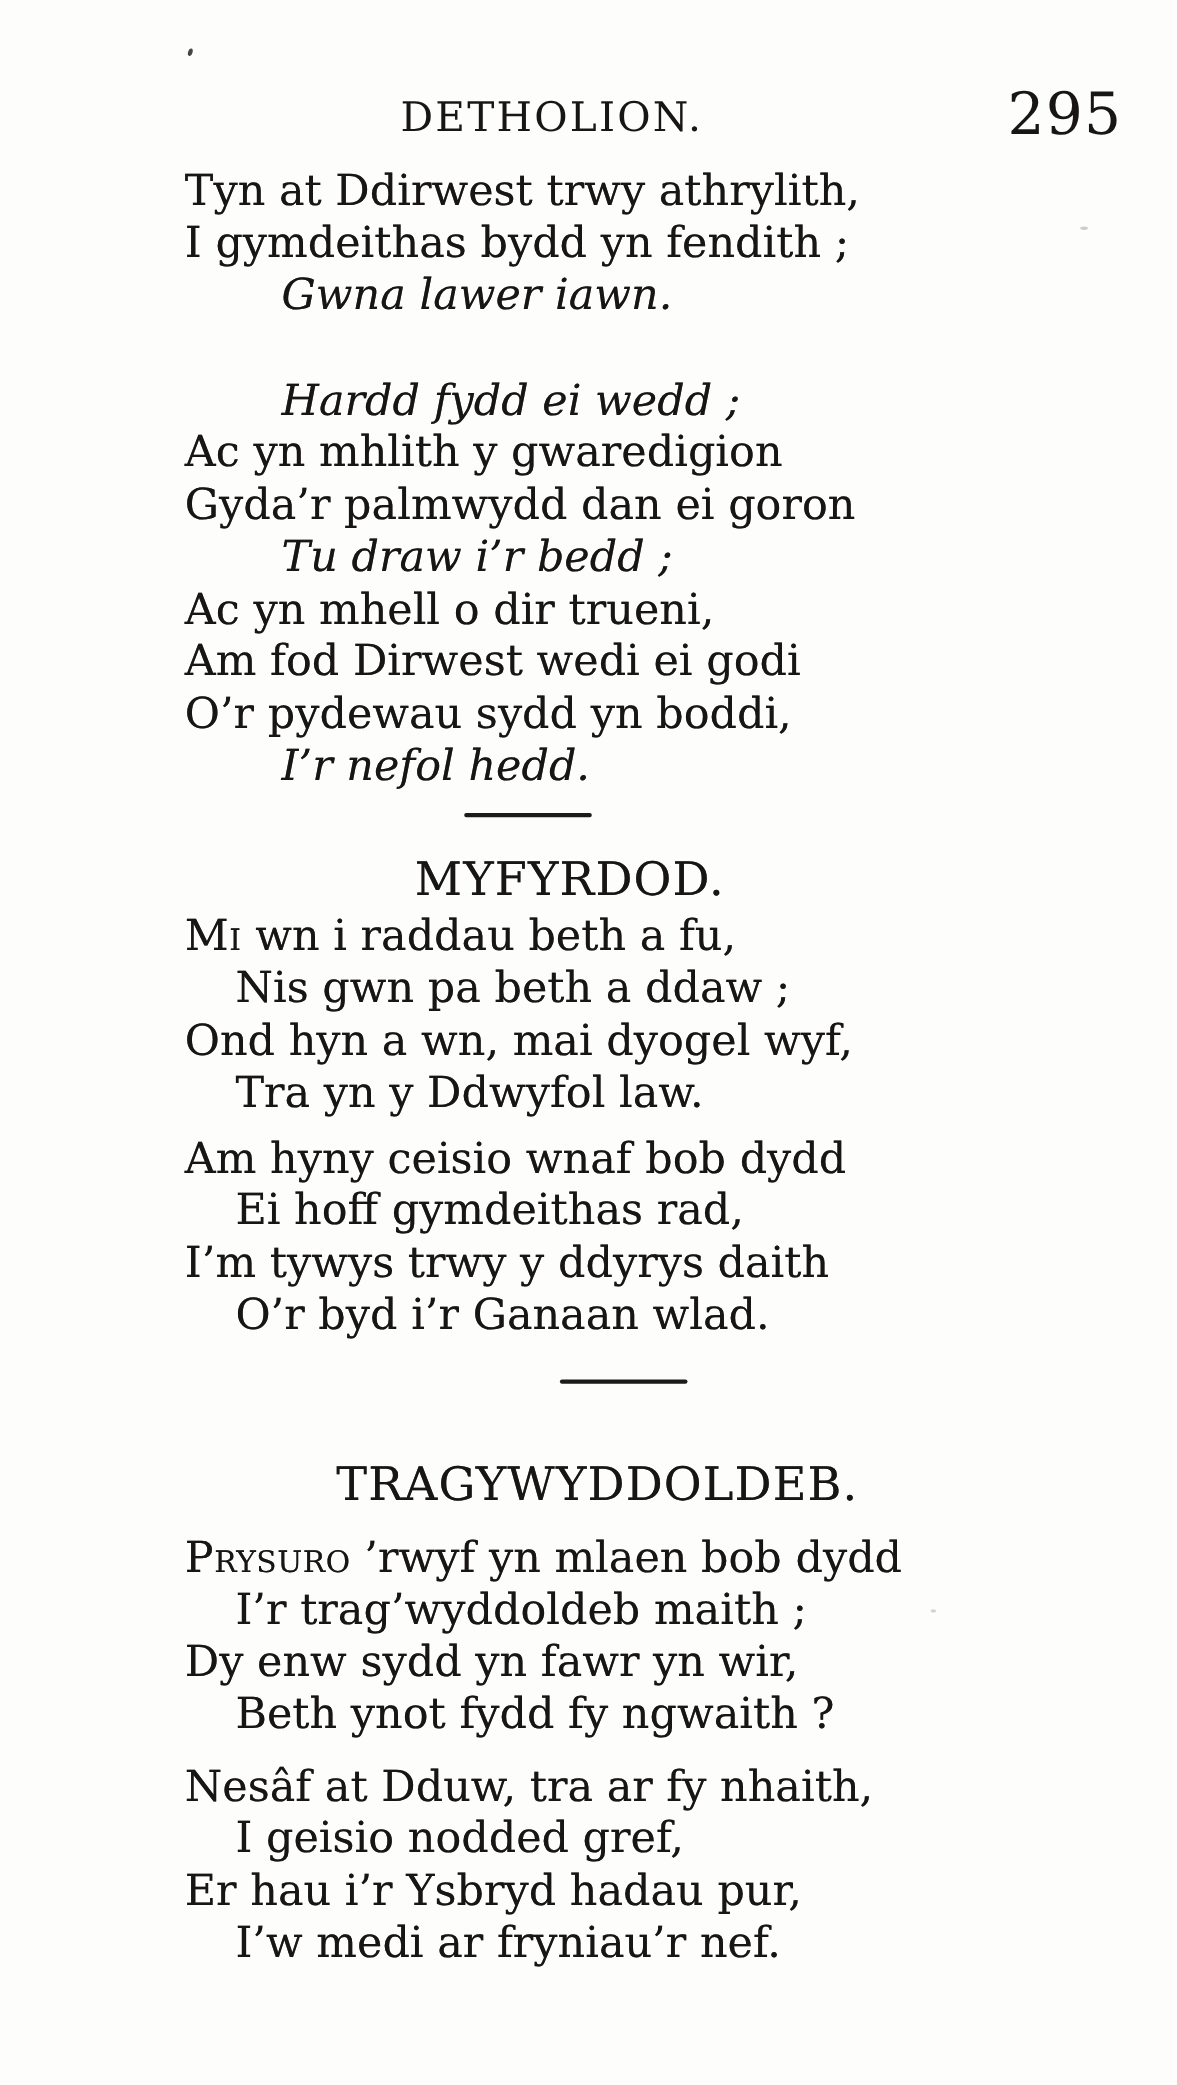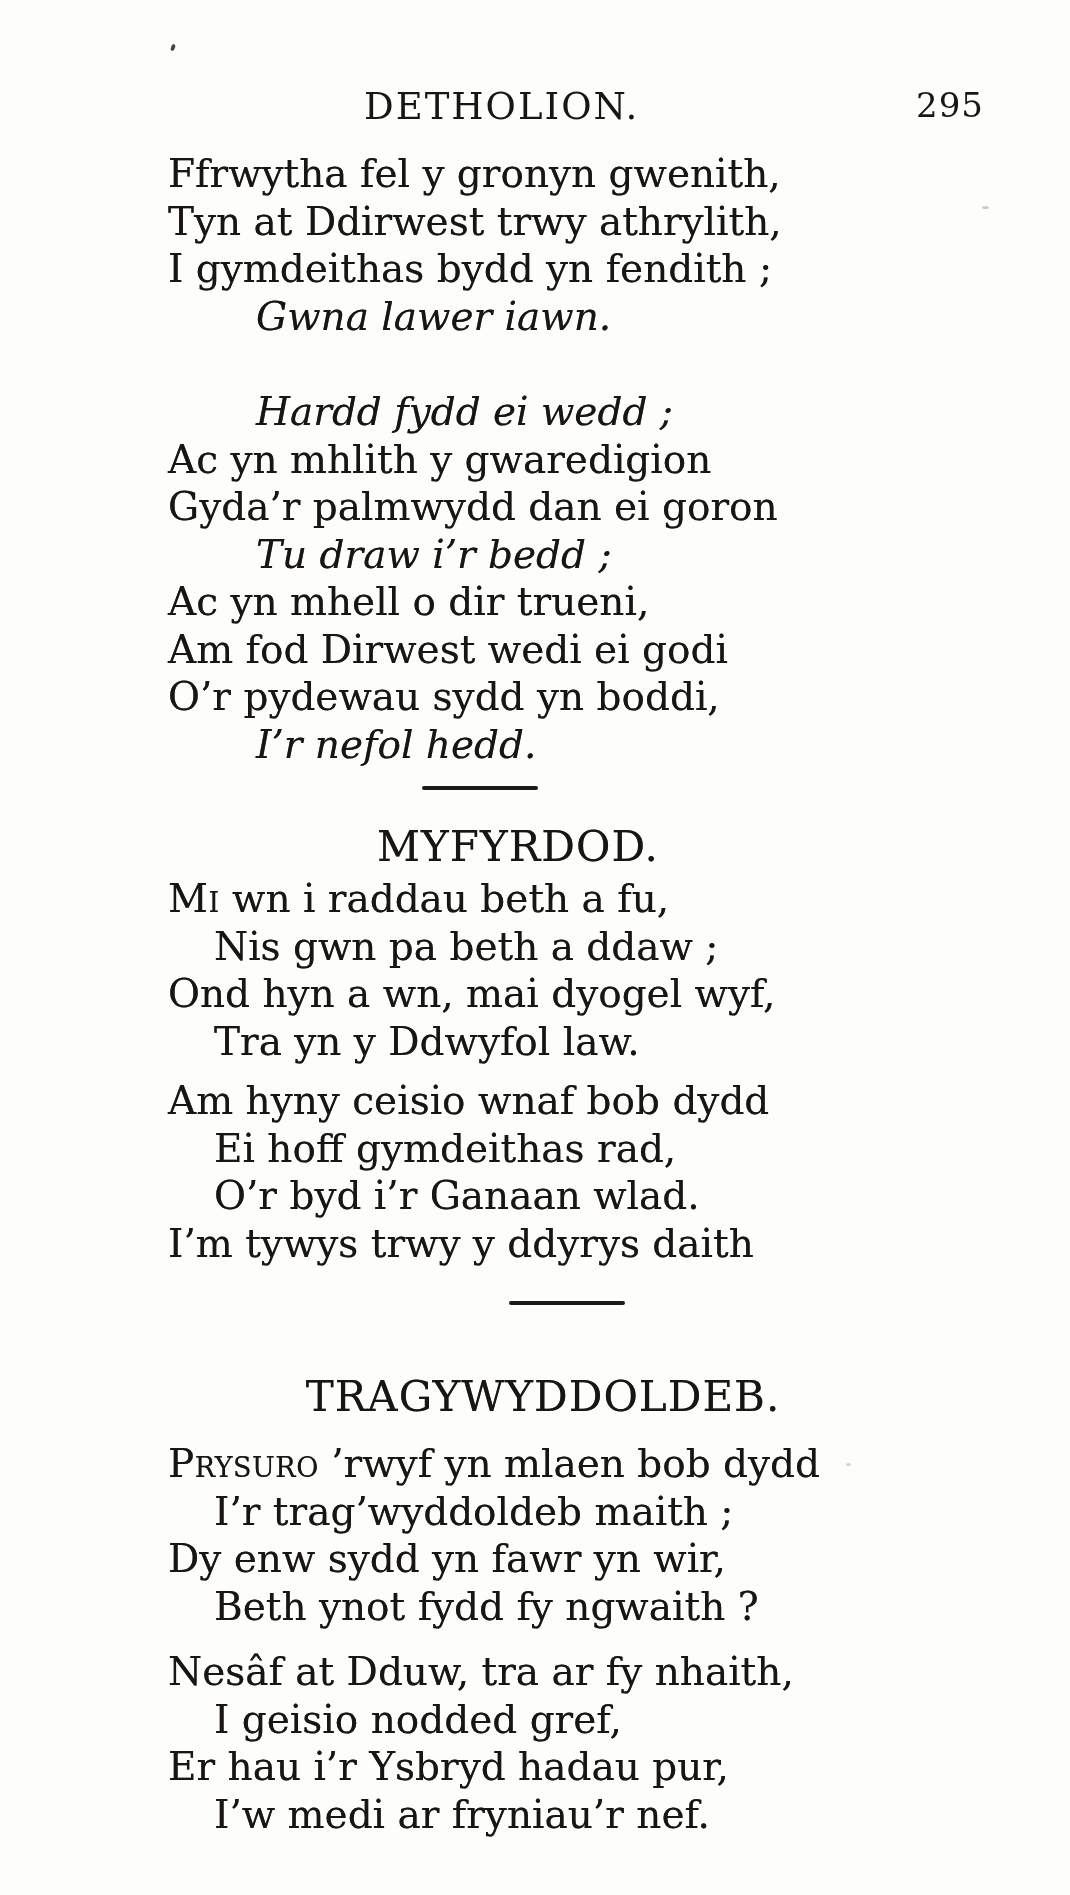--- a/index.html
+++ b/index.html
@@ -23,21 +23,21 @@
     top: 88px;
     font-size: 37px;
     line-height: 38px;
     letter-spacing: 2px;
     white-space: nowrap;
   }
   #page-number {
     position: absolute;
     left: 916px;
     top: 84px;
-    font-size: 34px;
+    font-size: 53px;
     line-height: 42px;
     letter-spacing: 1px;
   }
   
   #content {
     position: absolute;
     left: 168px;
     top: 0;
     width: 700px;
     display: flex;
@@ -92,21 +92,20 @@
 </style>
 </head>
 <body>
 
 <div id="page">
   <div id="running-head">DETHOLION.</div>
   <div id="page-number">295</div>
 
   <div id="content">
       <div class="stanza blk-0">
-        <div class="line ind0">Ffrwytha fel y gronyn gwenith,</div>
         <div class="line ind0">Tyn at Ddirwest trwy athrylith,</div>
         <div class="line ind0">I gymdeithas bydd yn fendith ;</div>
         <div class="line ind2">Gwna lawer iawn.</div>
       </div>
       <div class="stanza blk-1">
         <div class="line ind2">Hardd fydd ei wedd ;</div>
         <div class="line ind0">Ac yn mhlith y gwaredigion</div>
         <div class="line ind0">Gyda’r palmwydd dan ei goron</div>
         <div class="line ind2">Tu draw i’r bedd ;</div>
         <div class="line ind0">Ac yn mhell o dir trueni,</div>
@@ -118,22 +117,22 @@
       <div class="heading blk-3">MYFYRDOD.</div>
       <div class="stanza blk-4">
         <div class="line ind0"><span class="sc">Mi</span> wn i raddau beth a fu,</div>
         <div class="line ind1">Nis gwn pa beth a ddaw ;</div>
         <div class="line ind0">Ond hyn a wn, mai dyogel wyf,</div>
         <div class="line ind1">Tra yn y Ddwyfol law.</div>
       </div>
       <div class="stanza blk-5">
         <div class="line ind0">Am hyny ceisio wnaf bob dydd</div>
         <div class="line ind1">Ei hoff gymdeithas rad,</div>
+        <div class="line ind0">I’m tywys trwy y ddyrys daith</div>
         <div class="line ind1">O’r byd i’r Ganaan wlad.</div>
-        <div class="line ind0">I’m tywys trwy y ddyrys daith</div>
       </div>
       <div class="divider blk-6"></div>
       <div class="heading blk-7">TRAGYWYDDOLDEB.</div>
       <div class="stanza blk-8">
         <div class="line ind0"><span class="sc">Prysuro</span> ’rwyf yn mlaen bob dydd</div>
         <div class="line ind1">I’r trag’wyddoldeb maith ;</div>
         <div class="line ind0">Dy enw sydd yn fawr yn wir,</div>
         <div class="line ind1">Beth ynot fydd fy ngwaith ?</div>
       </div>
       <div class="stanza blk-9">

